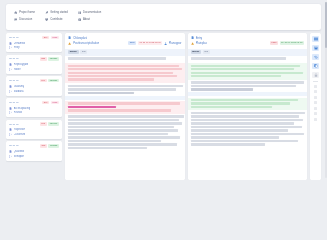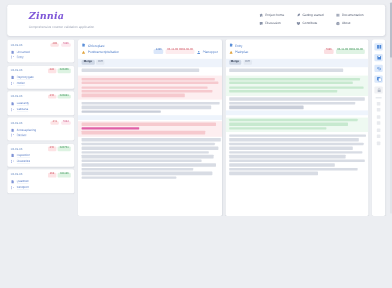--- a/index.html
+++ b/index.html
@@ -141,24 +141,20 @@
 
   .scrollbar { position: absolute; right: 0.5px; top: 2px; width: 2px; height: 176px; background: #e2e4e9; border-radius: 1px; }
   .scrollthumb { position: absolute; right: 0.5px; top: 2px; width: 2px; height: 46px; background: #b9bec9; border-radius: 1px; }
 </style>
 </head>
 <body>
 
 <div class="page">
 
   <div class="header">
-    <div class="brand-block">
-      <div class="brand">Zinnia</div>
-      <div class="tagline">Comprehensive counter validation application</div>
-    </div>
 
     <div class="navgrid">
 
       <a class="navlink">
         <span class="ic">
             <svg viewBox="0 0 16 16" fill="currentColor">
               <path d="M8 1 1 7h2v8h4v-5h2v5h4V7h2z"></path>
             </svg>
           </span>
         <span>Project home</span>

